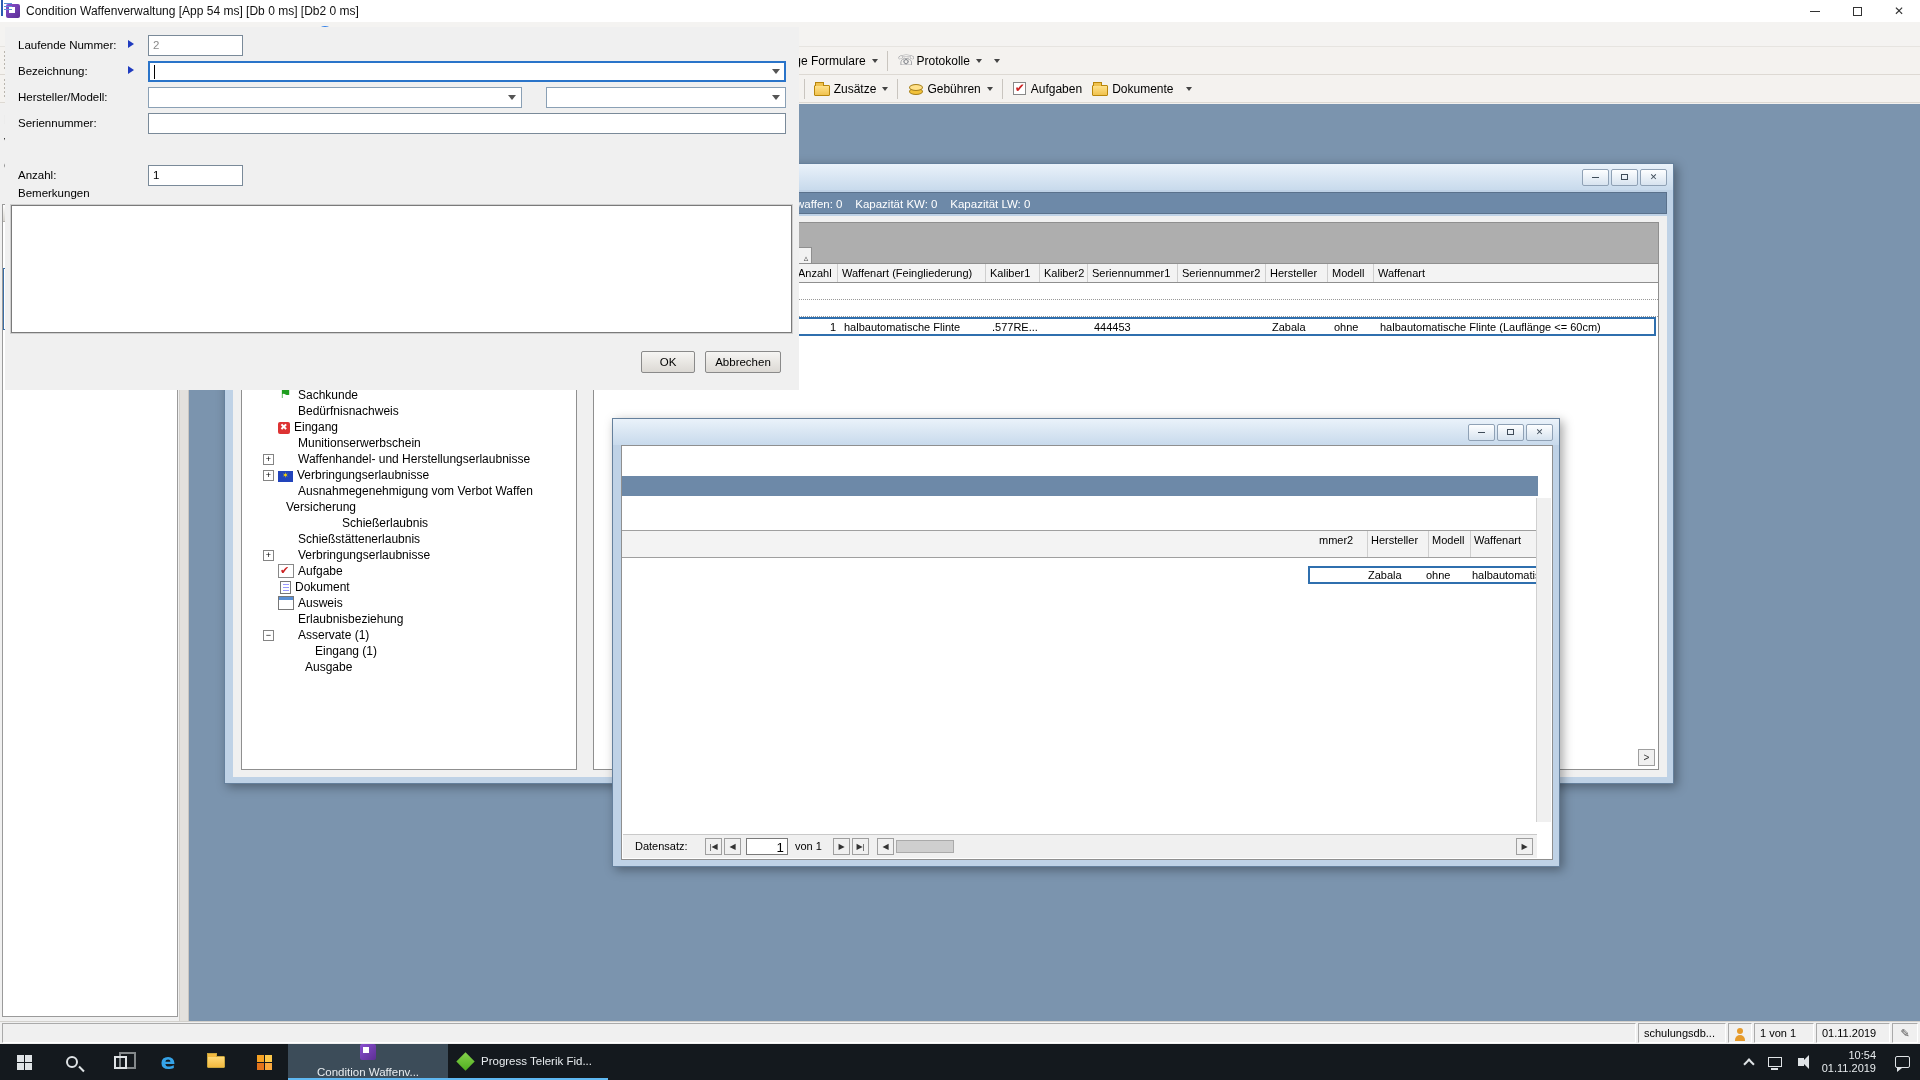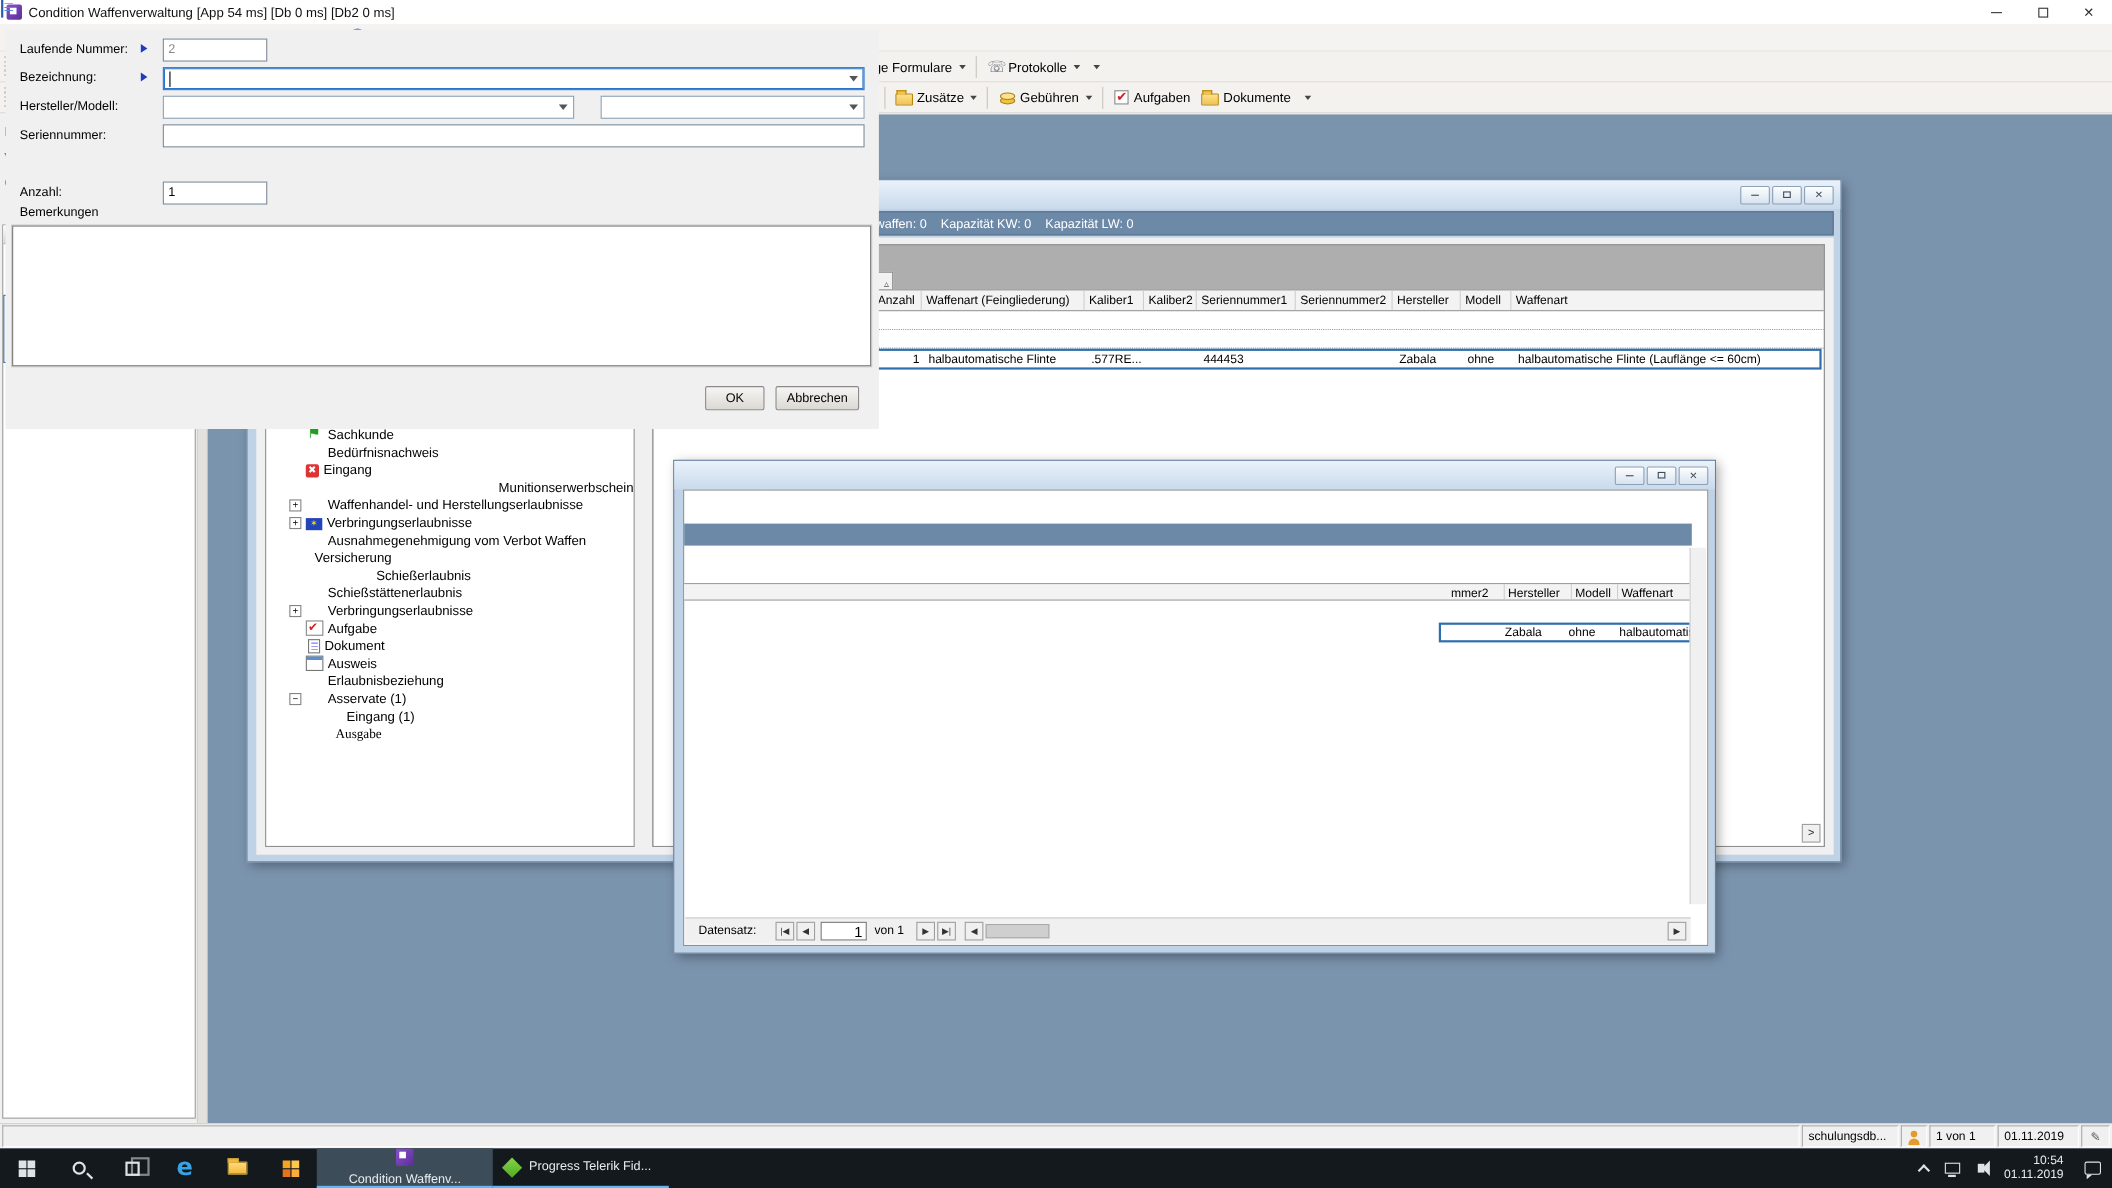--- a/index.html
+++ b/index.html
@@ -156,21 +156,21 @@
   .datarow { position:relative; margin-left:8px; width:calc(100% - 10px); height:19px; display:grid; border:2px solid #2f6fae; font-size:11px; align-items:center; }
   .dcell { padding:0 4px; white-space:nowrap; overflow:hidden; }
   .dcell.r { text-align:right; }
   .wbadge { width:18px; height:13px; border:1px solid #666; background:#f4f4f4; font-size:10px; text-align:center; line-height:12px; margin-left:6px; }
   .hscrollbtn { position:absolute; width:17px; height:17px; background:#f0f0f0; border:1px solid #9f9f9f; font-size:10px; text-align:center; line-height:15px; color:#333; }
 
   
   #win3 { left:612px; top:418px; width:948px; height:449px; }
   .w3body { position:absolute; left:8px; top:26px; width:932px; height:415px; background:#fff; border:1px solid #8f8f8f; }
   .w3info { position:absolute; left:0; top:30px; width:916px; height:20px; background:#6d89a8; }
-  .w3head { position:absolute; left:0; top:84px; width:916px; height:16px; background:#f3f3f3; border-top:1px solid #9f9f9f; border-bottom:1px solid #9f9f9f; }
+  .w3head { position:absolute; left:0; top:84px; width:916px; height:28px; background:#f3f3f3; border-top:1px solid #9f9f9f; border-bottom:1px solid #9f9f9f; }
   .w3hcell { position:absolute; top:0; height:100%; border-right:1px solid #cfcfcf; font-size:11px; padding:3px 0 0 3px; overflow:hidden; white-space:nowrap; }
   .w3row { position:absolute; left:686px; top:120px; width:230px; height:18px; border:2px solid #2f6fae; background:#fff; }
   .w3cell { position:absolute; top:1px; font-size:11px; white-space:nowrap; }
   .w3scroll { position:absolute; right:1px; top:52px; width:15px; height:324px; background:#f0f0f0; border-left:1px solid #d0d0d0; }
   .dsbar { position:absolute; left:1px; bottom:1px; width:914px; height:24px; background:#f0f0f0; border-top:1px solid #c9c9c9; font-size:11px; }
   .dsbar > * { position:absolute; top:3px; }
   .navbtn { width:17px; height:17px; background:#f0f0f0; border:1px solid #9f9f9f; font-size:8px; text-align:center; line-height:15px; color:#333; }
   .dsinput { width:42px; height:17px; border:1px solid #7a7a7a; background:#fff; text-align:right; padding:2px 3px 0 0; }
   .dsthumb { width:58px; height:13px; background:#cfcfcf; border:1px solid #aaa; top:5px; }
 
@@ -527,21 +527,21 @@
           <div class="trow" style="padding-left: 21px;">
             <span class="texp empty"></span>
             <span class="tic none"></span>
             <span class="tlab">Bedürfnisnachweis</span>
           </div>
           <div class="trow" style="padding-left: 21px;">
             <span class="texp empty"></span>
             <span class="tic ic-forbidden"></span>
             <span class="tlab">Eingang</span>
           </div>
-          <div class="trow" style="padding-left: 21px; justify-content: flex-end;">
+          <div class="trow" style="padding-left: 21px;">
             <span class="texp empty"></span>
             <span class="tic none"></span>
             <span class="tlab">Munitionserwerbschein</span>
           </div>
           <div class="trow" style="padding-left: 21px;">
             <span class="texp">+</span>
             <span class="tic none"></span>
             <span class="tlab">Waffenhandel- und Herstellungserlaubnisse</span>
           </div>
           <div class="trow" style="padding-left: 21px;">
@@ -597,21 +597,21 @@
           <div class="trow" style="padding-left: 21px;">
             <span class="texp">−</span>
             <span class="tic none"></span>
             <span class="tlab">Asservate (1)</span>
           </div>
           <div class="trow" style="padding-left: 38px;">
             <span class="texp empty"></span>
             <span class="tic none"></span>
             <span class="tlab">Eingang (1)</span>
           </div>
-          <div class="trow" style="padding-left: 28px; font-family: Liberation Serif, serif;">
+          <div class="trow" style="padding-left: 28px;">
             <span class="texp empty"></span>
             <span class="tic none"></span>
             <span class="tlab">Ausgabe</span>
           </div>
         </div>
       <div class="tablearea">
         <div class="grpline" style="left:18px;top:18px;width:10px;height:20px"></div>
         <div class="grpbtn" style="left:2px;top:6px">Aktenzeichen</div>
         <div class="grpbtn" style="left:114px;top:24px">IdAsserviergrund</div>
         <div class="theadrow" id="thead" style="grid-template-columns: 34px 96px 70px 44px 148px 54px 48px 90px 88px 62px 46px 300px 1fr;">

